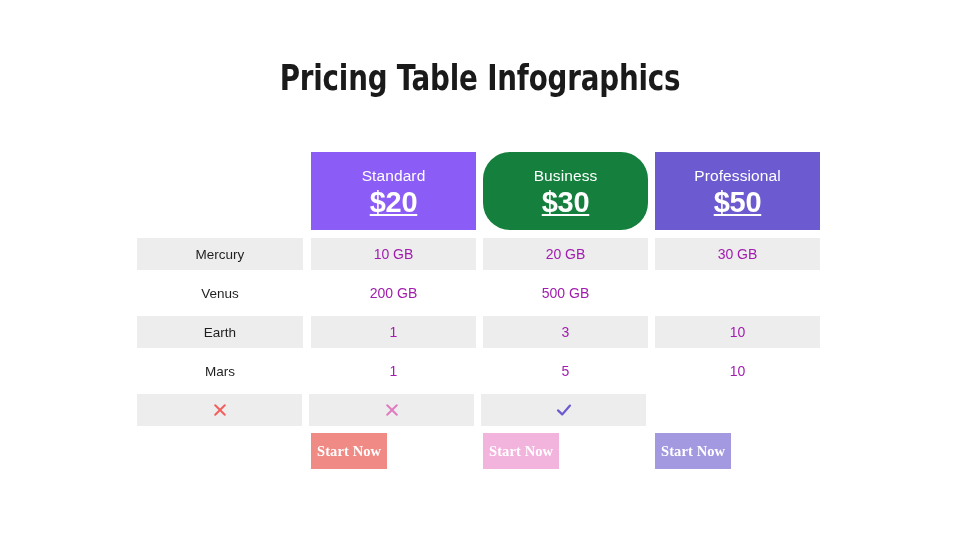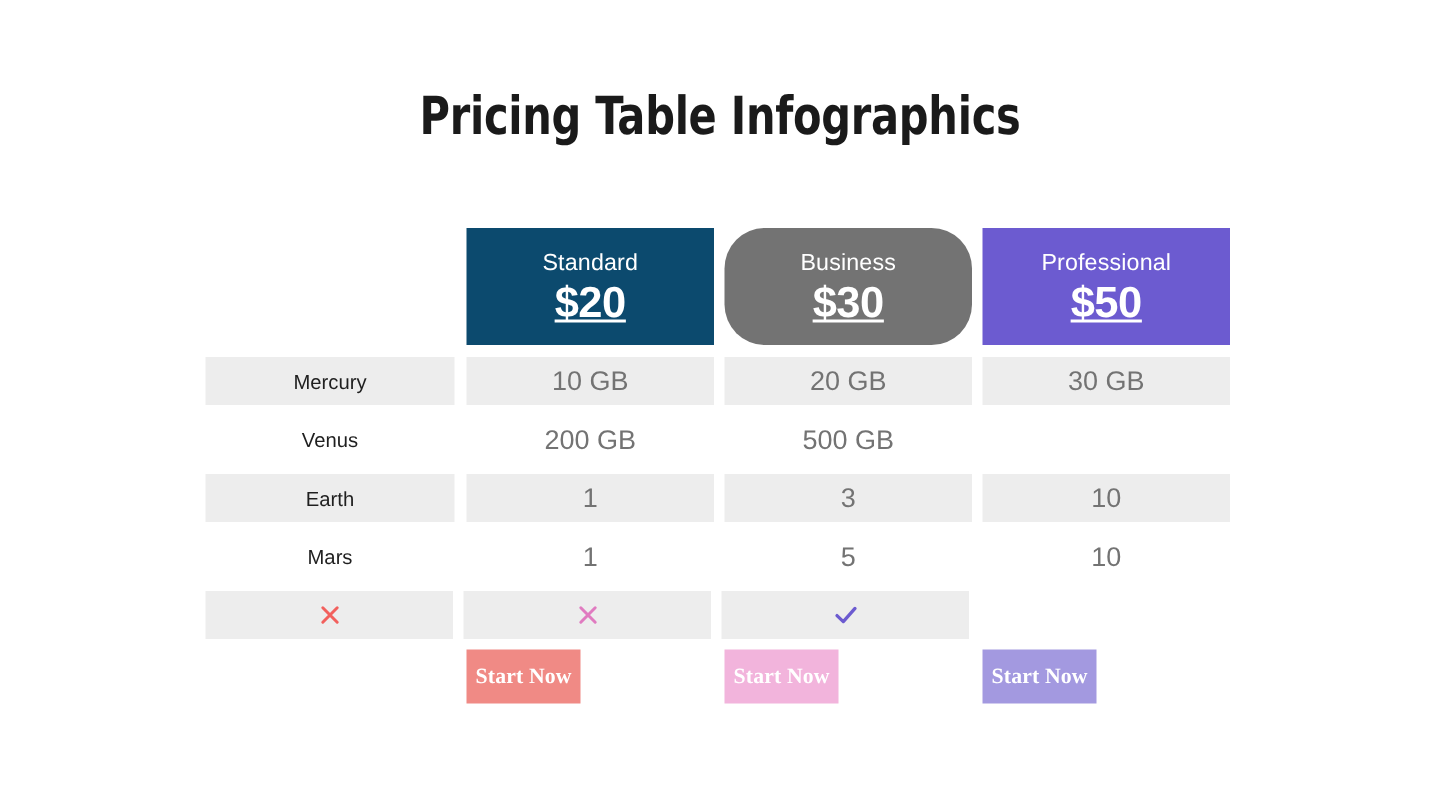--- a/index.html
+++ b/index.html
@@ -105,22 +105,22 @@
   .feature-row {
     height: 32px;
     margin-bottom: 7px;
   }
 
   .cell {
     height: 32px;
     display: flex;
     align-items: center;
     justify-content: center;
-    font-size: 18px;
-    color: #737373;
+    font-size: 14px;
+    color: #a21caf;
     box-sizing: border-box;
   }
 
   .cell.label {
     font-weight: 400;
     color: #1f1f1f;
     font-size: 13.5px;
   }
 
   .shaded .cell {
@@ -168,28 +168,28 @@
 <body style="background: rgb(255, 255, 255);">
 
 <div class="page-title" style="color: rgb(26, 26, 26);">Pricing Table Infographics</div>
 
 <div class="pricing-table">
 
   <div class="row header-row">
     <div class="header-spacer"></div>
 
     <div class="col-plan">
-      <div class="plan-card" style="background: #0c4a6e;">
+      <div class="plan-card" style="background: #8b5cf6;">
         <div class="plan-name">Standard</div>
         <div class="plan-price">$20</div>
       </div>
     </div>
 
     <div class="col-plan">
-      <div class="plan-card" style="background: #737373; border-radius: 27px;">
+      <div class="plan-card" style="background: #15803d; border-radius: 27px;">
         <div class="plan-name">Business</div>
         <div class="plan-price">$30</div>
       </div>
     </div>
 
     <div class="col-plan">
       <div class="plan-card" style="background: rgb(108, 91, 208);">
         <div class="plan-name">Professional</div>
         <div class="plan-price">$50</div>
       </div>

